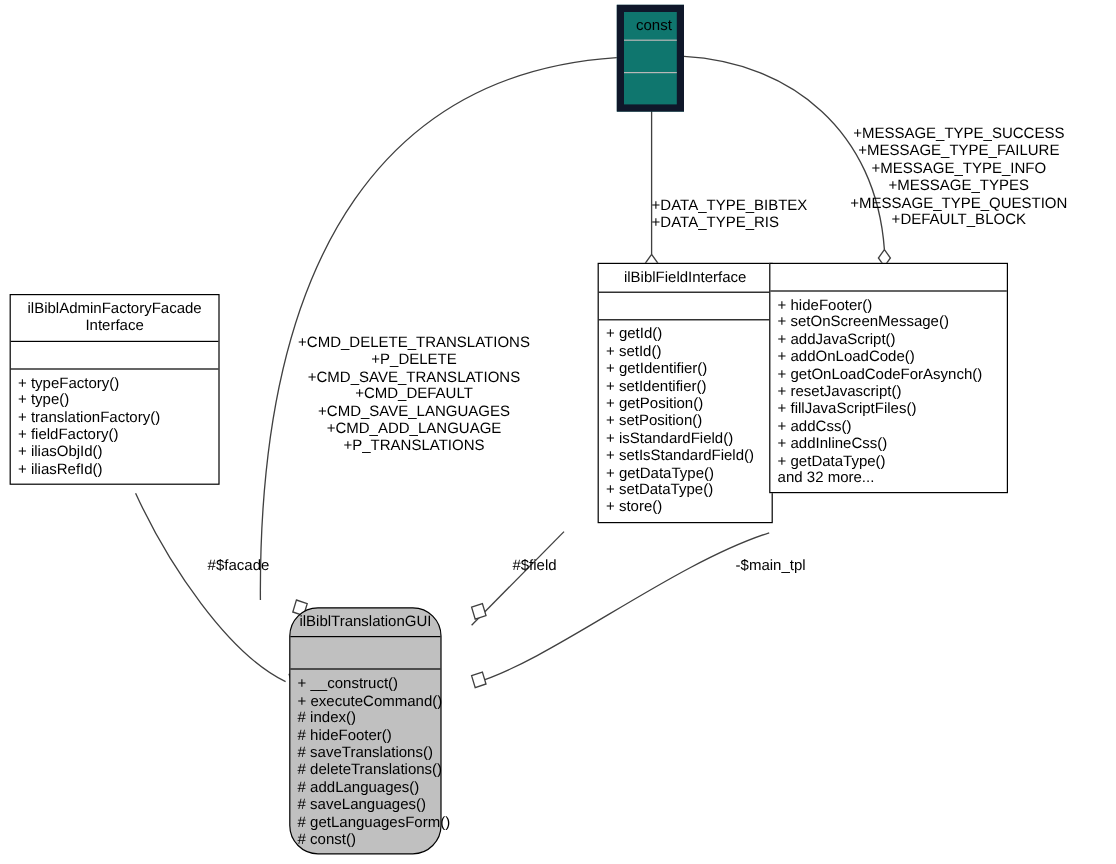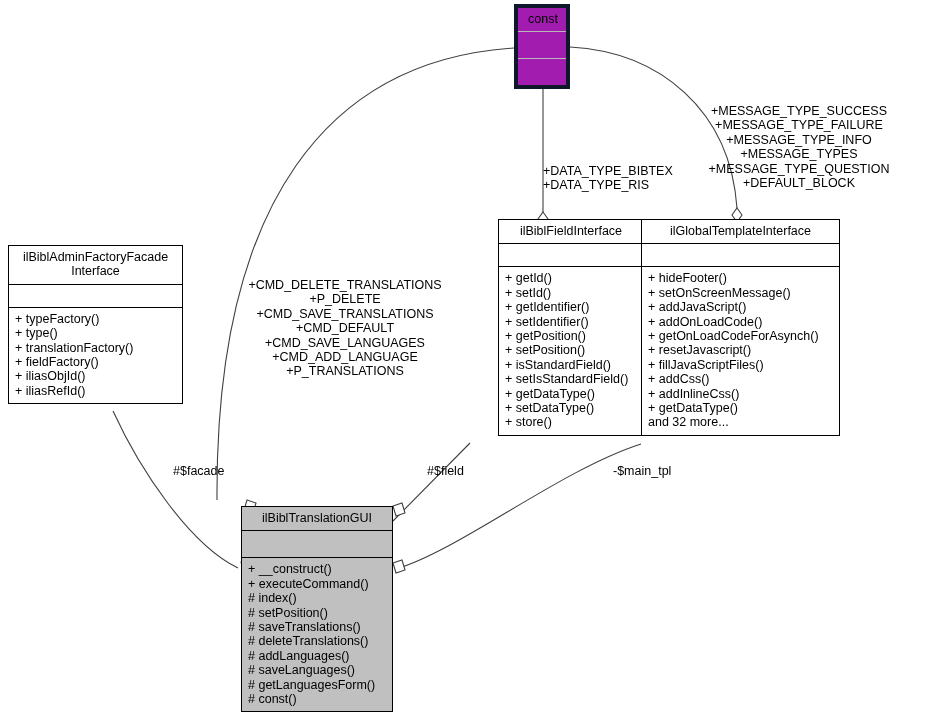--- a/index.html
+++ b/index.html
@@ -50,22 +50,22 @@
   }
   .uml-class .cls-ops {
     padding: 4px 6px 5px 6px;
   }
   .uml-class .cls-ops div {
     white-space: pre;
   }
 
   
   .uml-class.const-node {
-    border: 4px solid #0f172a;
-    background: #a21caf;
+    border: 6px solid #0f172a;
+    background: #0f766e;
   }
   .uml-class.const-node .cls-name,
   .uml-class.const-node .cls-attrs {
     border-bottom: 1px solid #b8b8b8;
   }
   .uml-class.const-node .cls-name {
     padding: 4px 10px 5px 10px;
   }
   .uml-class.const-node .cls-attrs,
   .uml-class.const-node .cls-ops {
@@ -166,45 +166,44 @@
         <div>+ setPosition()</div>
         <div>+ isStandardField()</div>
         <div>+ setIsStandardField()</div>
         <div>+ getDataType()</div>
         <div>+ setDataType()</div>
         <div>+ store()</div>
       </div>
   </div>
 
   <div class="uml-class" style="left:641px; top:219px; width:199px;">
-    <div class="cls-name">ilGlobalTemplateInterface</div>
     <div class="cls-attrs"></div>
     <div class="cls-ops">
         <div>+ hideFooter()</div>
         <div>+ setOnScreenMessage()</div>
         <div>+ addJavaScript()</div>
         <div>+ addOnLoadCode()</div>
         <div>+ getOnLoadCodeForAsynch()</div>
         <div>+ resetJavascript()</div>
         <div>+ fillJavaScriptFiles()</div>
         <div>+ addCss()</div>
         <div>+ addInlineCss()</div>
         <div>+ getDataType()</div>
         <div>and 32 more...</div>
       </div>
   </div>
 
-  <div class="uml-class focus-node" style="left:241px; top:506px; width:152px;">
+  <div class="uml-class focus-node" style="left:241px; top:506px; width:127px;border-radius:24px;">
     <div class="cls-name">ilBiblTranslationGUI</div>
     <div class="cls-attrs"></div>
     <div class="cls-ops">
         <div>+ __construct()</div>
         <div>+ executeCommand()</div>
         <div># index()</div>
-        <div># setPosition()</div>
+        <div># hideFooter()</div>
         <div># saveTranslations()</div>
         <div># deleteTranslations()</div>
         <div># addLanguages()</div>
         <div># saveLanguages()</div>
         <div># getLanguagesForm()</div>
         <div># const()</div>
       </div>
   </div>
 
   <div class="edge-label" style="left:543px; top:134px; width:160px; text-align:left;margin-top:30px;">+DATA_TYPE_BIBTEX

